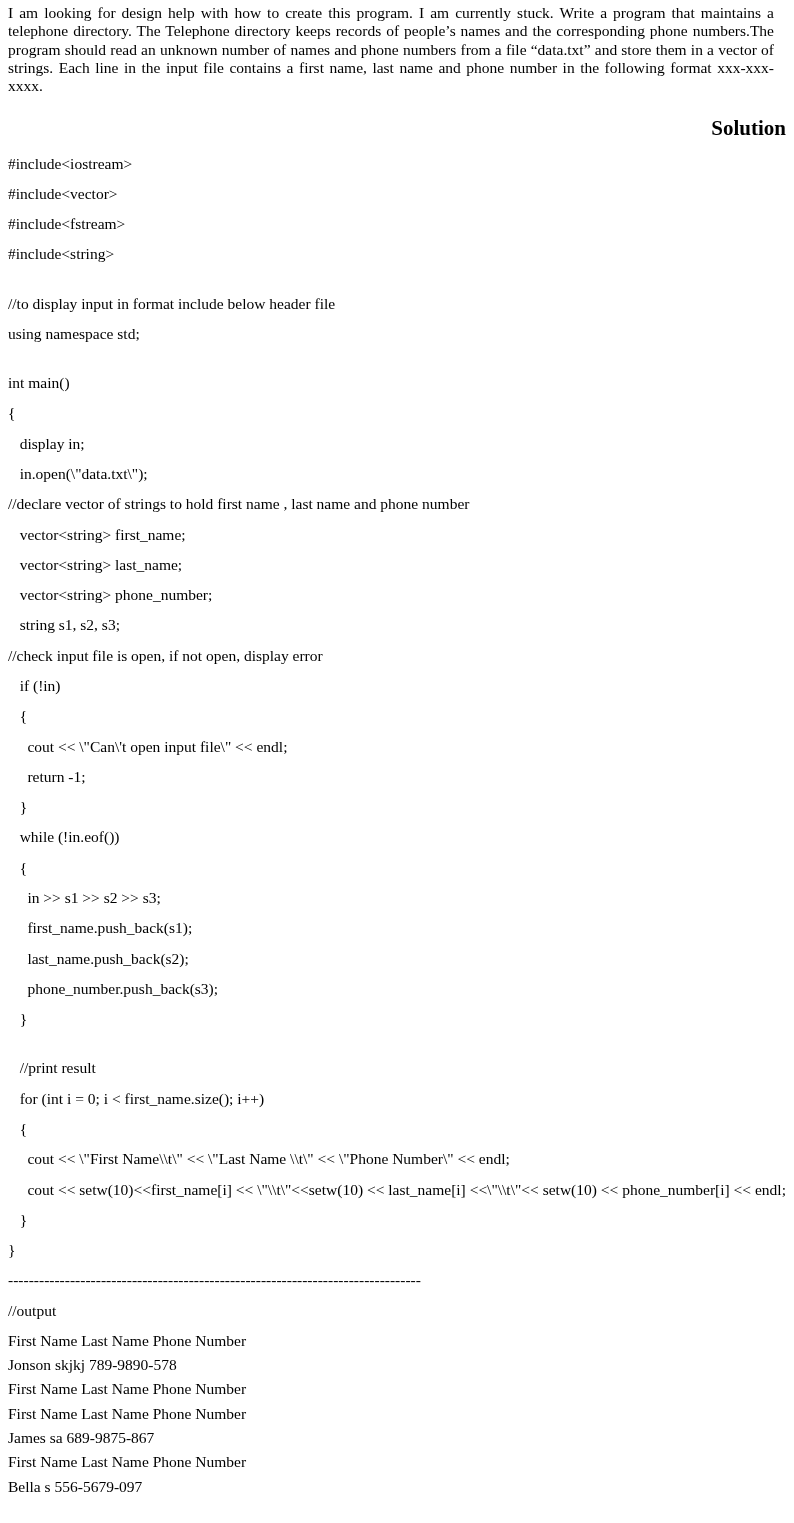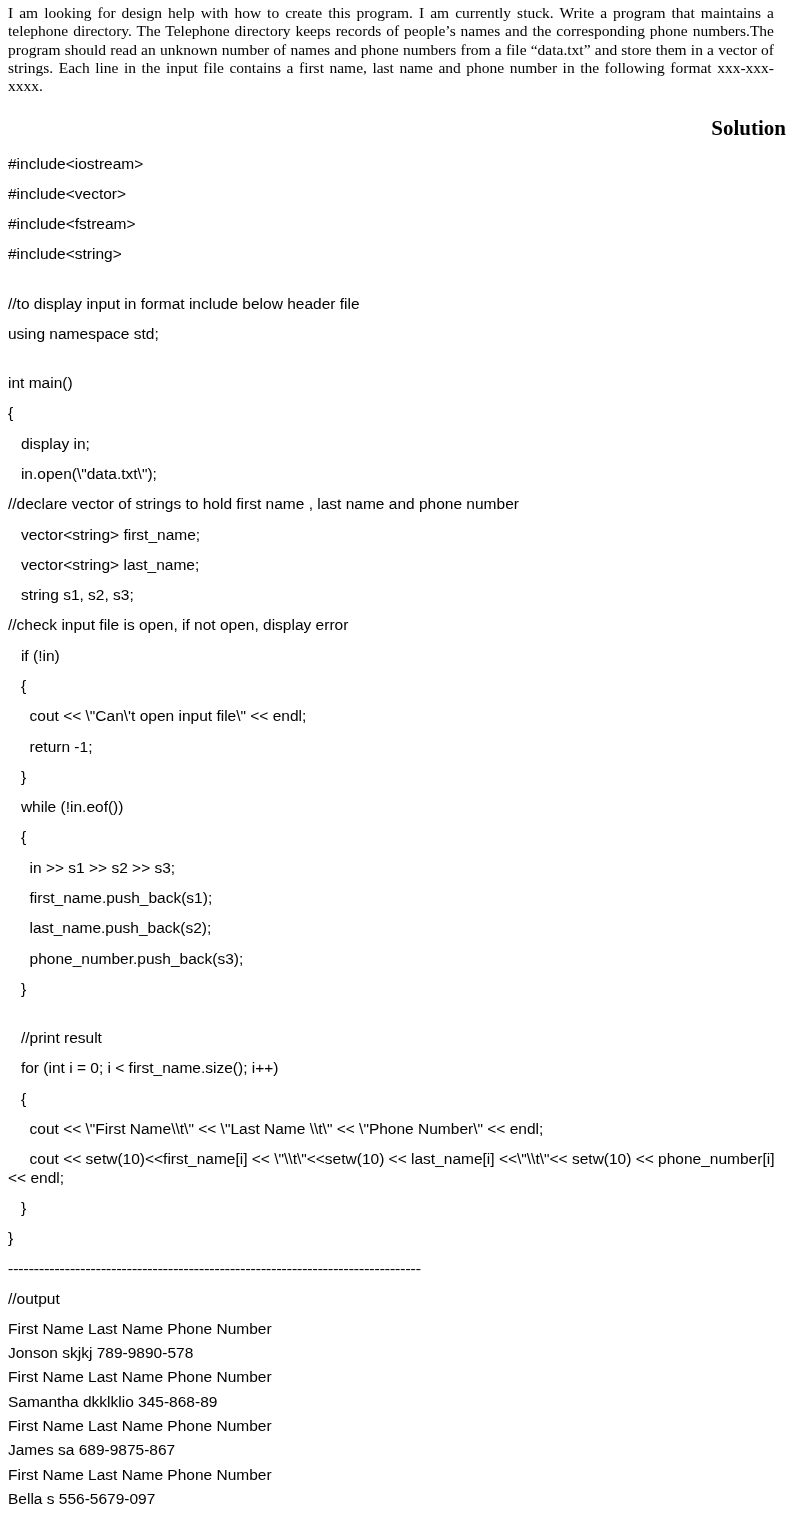--- a/index.html
+++ b/index.html
@@ -32,21 +32,21 @@
     font-weight: bold;
     margin: 22px 0 14px 0;
     line-height: 1.1;
     text-align: right;
   }
   .code-block {
     margin: 0;
     padding: 0;
   }
   .code-line {
-    font-family: Liberation Sans, sans-serif;
+    font-family: Liberation Serif, serif;
     font-size: 15.5px;
     line-height: 1.18;
     white-space: pre-wrap;
     margin: 0 0 12px 0;
     min-height: 7px;
   }
   .code-line.blank {
     margin: 0 0 12px 0;
     height: 6px;
   }
@@ -83,20 +83,21 @@
     <div class="code-line">//to display input in format include below header file</div>
     <div class="code-line">using namespace std;</div>
     <div class="code-line blank"></div>
     <div class="code-line">int main()</div>
     <div class="code-line">{</div>
     <div class="code-line">   display in;</div>
     <div class="code-line">   in.open(\"data.txt\");</div>
     <div class="code-line">//declare vector of strings to hold first name , last name and phone number</div>
     <div class="code-line">   vector&lt;string&gt; first_name;</div>
     <div class="code-line">   vector&lt;string&gt; last_name;</div>
+    <div class="code-line">   vector&lt;string&gt; phone_number;</div>
     <div class="code-line">   string s1, s2, s3;</div>
     <div class="code-line">//check input file is open, if not open, display error</div>
     <div class="code-line">   if (!in)</div>
     <div class="code-line">   {</div>
     <div class="code-line">     cout &lt;&lt; \"Can\'t open input file\" &lt;&lt; endl;</div>
     <div class="code-line">     return -1;</div>
     <div class="code-line">   }</div>
     <div class="code-line">   while (!in.eof())</div>
     <div class="code-line">   {</div>
     <div class="code-line">     in &gt;&gt; s1 &gt;&gt; s2 &gt;&gt; s3;</div>
@@ -115,20 +116,19 @@
   </div>
 
   <div class="divider-line">--------------------------------------------------------------------------------</div>
 
   <div class="code-line">//output</div>
 
   <div class="output-block">
     <div class="code-line">First Name Last Name Phone Number</div>
     <div class="code-line">Jonson skjkj 789-9890-578</div>
     <div class="code-line">First Name Last Name Phone Number</div>
-    <div class="code-line">Samantha dkklklio 345-868-89</div>
     <div class="code-line">First Name Last Name Phone Number</div>
     <div class="code-line">James sa 689-9875-867</div>
     <div class="code-line">First Name Last Name Phone Number</div>
     <div class="code-line">Bella s 556-5679-097</div>
   </div>
 
 </div>
 
 </body></html>

